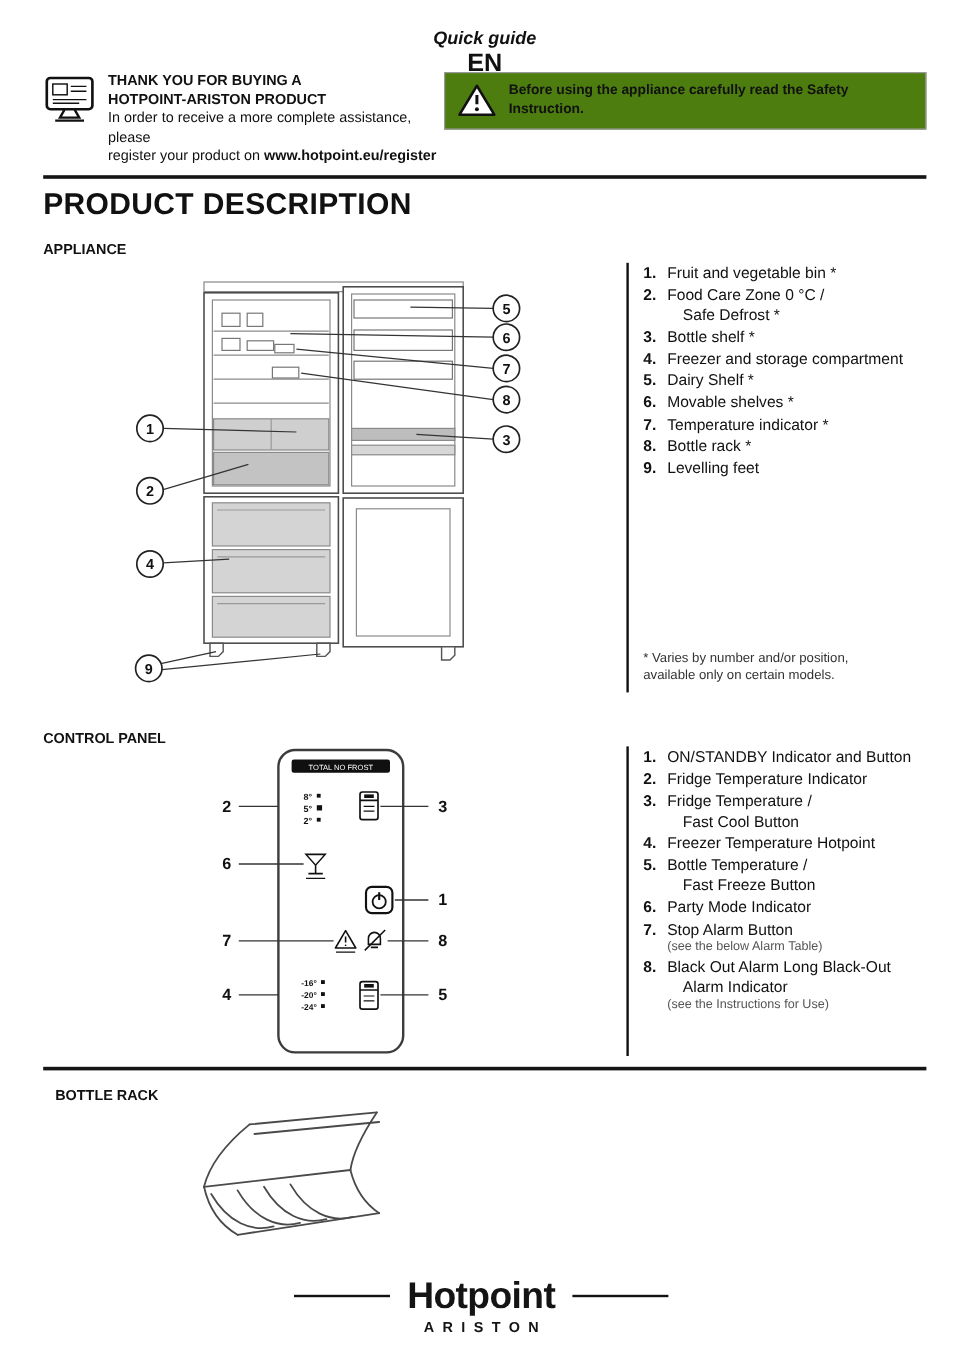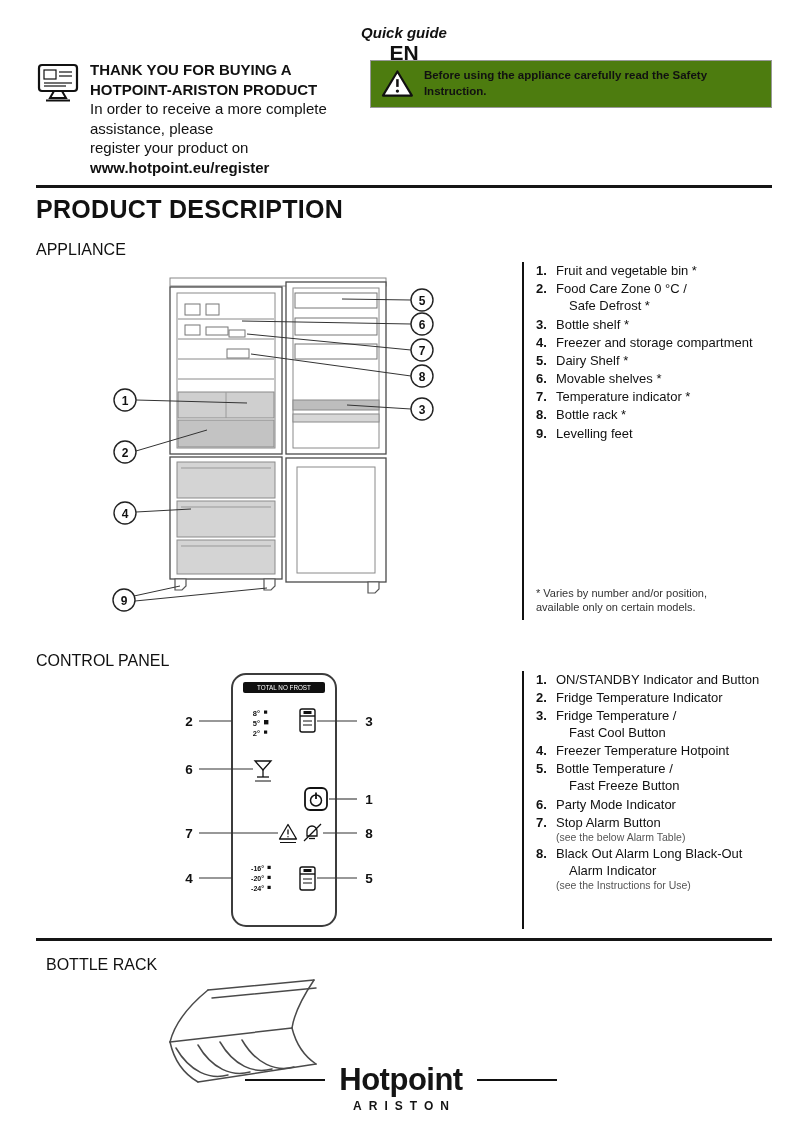--- a/index.html
+++ b/index.html
@@ -12,34 +12,34 @@
   
   .topbar { display:flex; align-items:center; height:26px;flex-direction:column; }
   .qg { font-style:italic; font-weight:700; font-size:15px; white-space:nowrap; }
   .qg-rule { flex:1; height:2px; background:#111; margin:0 16px 0 12px; }
   .lang-bar { width:3px; height:26px; background:#111; margin-right:13px; }
   .lang { font-weight:700; font-size:21px; }
 
   
   .intro-row { display:flex; align-items:flex-start; margin-top:10px; }
   .monitor-wrap { flex:0 0 46px; margin-top:3px; }
-  .intro-text { font-size:15px; line-height:1.3; margin-left:8px; width:300px; }
+  .intro-text { font-size:12px; line-height:1.3; margin-left:8px; width:300px; }
   .b { font-weight:700; }
   .warning-box {
     margin-left:auto; width:429px; min-height:48px; background:#4d7c0f;
     border:1px solid #999; display:flex; align-items:center; gap:10px; padding:7px 10px;
   }
   .warn-text { font-weight:700; font-size:11.5px; line-height:1.35; }
 
   .thick-rule { height:3px; background:#151515; }
   .rule-1 { margin-top:8px; }
   .rule-2 { margin-top:9px; }
 
   .section-title { font-size:25px; font-weight:800; letter-spacing:0.3px; margin-top:7px; line-height:1.15; }
-  .sub-title { font-size:16px; font-weight:400; margin-top:17px; line-height:1.15; }
+  .sub-title { font-size:12px; font-weight:700; margin-top:17px; line-height:1.15; }
   .sub-title.cp { margin-top:32px; }
   .sub-title.indent { padding-left:10px; margin-top:15px; }
 
   .two-col { display:flex; margin-top:3px; }
   .two-col.cp { margin-top:0; }
   .diagram-col { flex:1; display:flex; justify-content:center; align-items:flex-start; }
   .list-col {
     flex:0 0 250px; width:250px; border-left:2px solid #111; padding-left:12px;
     display:flex; flex-direction:column; font-size:13px; line-height:1.32;
   }

